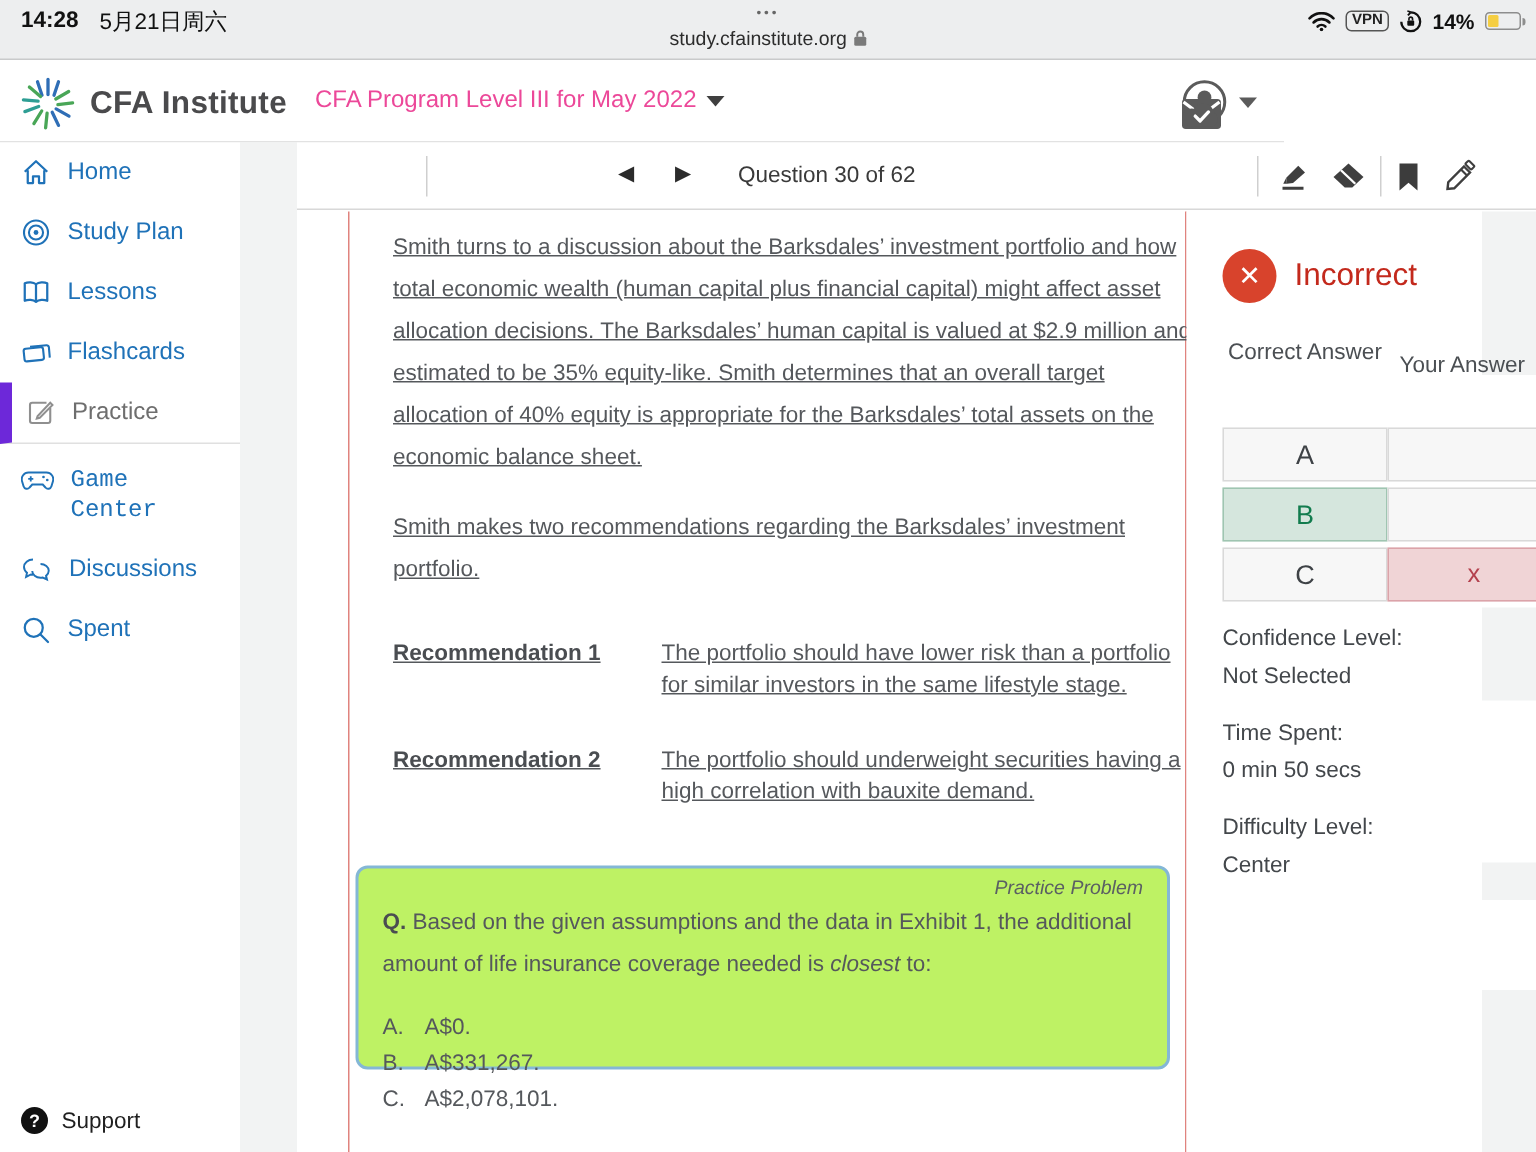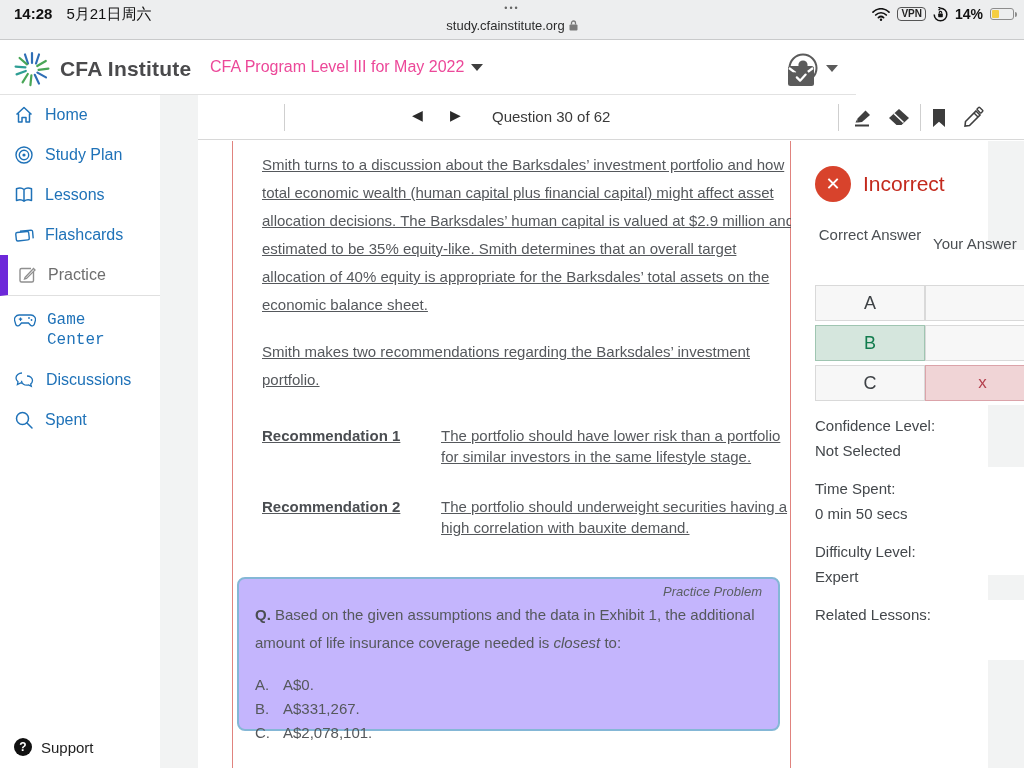--- a/index.html
+++ b/index.html
@@ -51,21 +51,21 @@
   
   .content { position:absolute; left:198px; top:141px; width:826px; height:627px; background:#fff; }
   .card-border-l { position:absolute; left:34px; top:0; width:1px; height:627px; background:#e0837e; }
   .card-border-r { position:absolute; left:592px; top:0; width:1px; height:627px; background:#e0837e; }
   .q-body { position:absolute; left:64px; top:10px; width:535px; color:#55585c; font-size:15px; line-height:28px;text-decoration:underline; }
   .q-para { margin-bottom:19px; }
   .recs { margin-top:31px; display:grid; grid-template-columns:150px 1fr; column-gap:12px; row-gap:18px; line-height:21px;gap:29px; }
   .rec-label { font-weight:700; color:#4a4d51; }
   .rec-text { color:#55585c; }
 
-  .practice-box { position:absolute; left:39px; top:436px; width:543px; height:154px; background:#c4b5fd; border:2px solid #84b7d6; border-radius:8px; padding:5px 16px 10px 16px; color:#55585c; }
+  .practice-box { position:absolute; left:39px; top:436px; width:543px; height:136px; background:#bef264; border:2px solid #84b7d6; border-radius:8px; padding:5px 16px 10px 16px; color:#55585c; }
   .pb-tag { text-align:right; font-style:italic; font-size:13px; color:#5a5f63; }
   .pb-q { font-size:15px; line-height:28px; margin-top:2px; }
   .pb-q b { color:#4a4d51; }
   .pb-options { margin-top:16px; font-size:15px; line-height:24px; }
   .pb-opt { display:flex; gap:10px; }
   .pb-opt .ltr { width:18px; }
 
   
   .rpanel { position:absolute; left:791px; top:141px; width:233px; height:627px; background:#fff; }
   .edge-gray { position:absolute; left:197px; width:36px; background:#f2f3f3; }
@@ -370,21 +370,20 @@
       <div class="stat-block">
         <div>Confidence Level:</div>
         <div>Not Selected</div>
       </div>
       <div class="stat-block">
         <div>Time Spent:</div>
         <div>0 min 50 secs</div>
       </div>
       <div class="stat-block">
         <div>Difficulty Level:</div>
-        <div>Expert</div>
+        <div>Center</div>
       </div>
       <div class="stat-block">
-        <div>Related Lessons:</div>
       </div>
     </div>
   </div>
 
 </div>
 
 </body></html>

